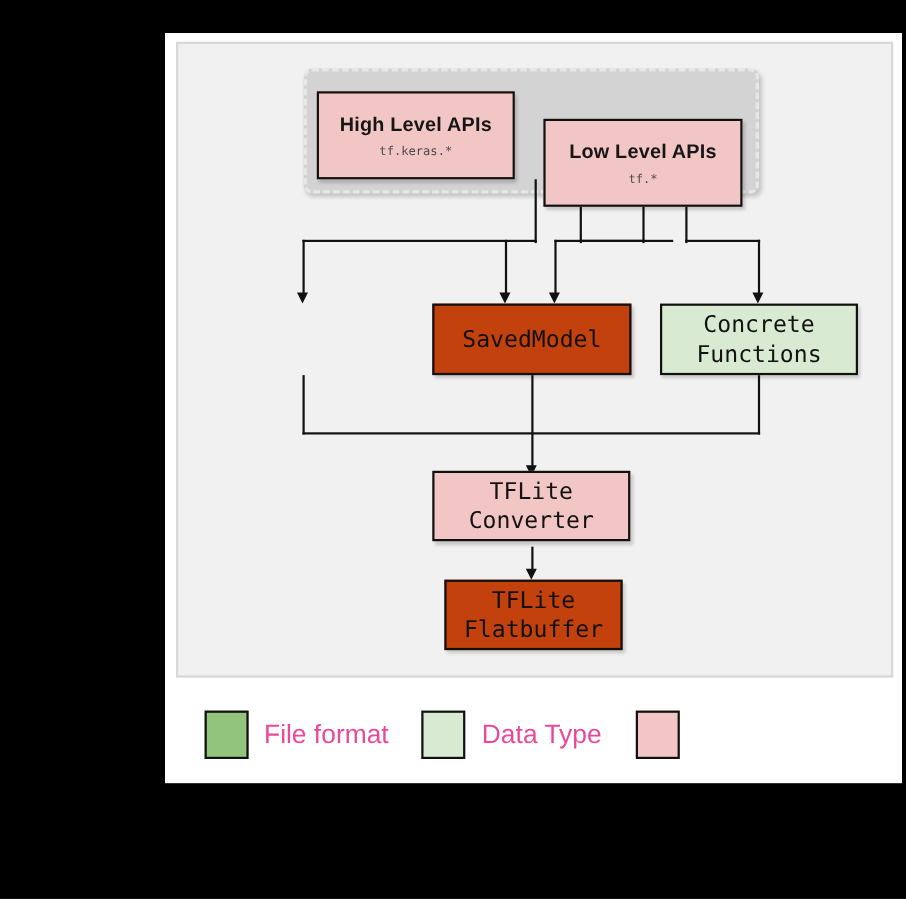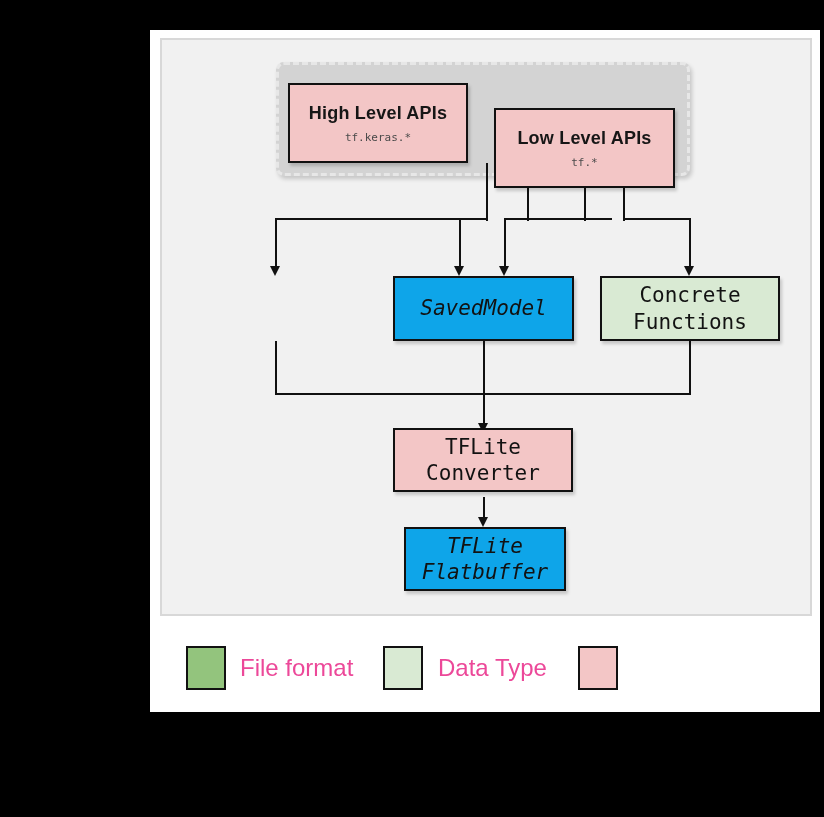--- a/index.html
+++ b/index.html
@@ -19,21 +19,21 @@
     background: #d3d3d3; border: 3px dashed #e7e7e7; border-radius: 8px;
     box-shadow: 2px 3px 4px rgba(0,0,0,0.18);
   }
 
   .node {
     position: absolute; border: 2.5px solid #111; display: flex;
     flex-direction: column; align-items: center; justify-content: center;
     text-align: center; box-shadow: 2px 3px 3px rgba(0,0,0,0.18);
   }
   .node.pink  { background: #f3c6c6; }
-  .node.green { background: #0ea5e9; font-style: italic; }
+  .node.green { background: #c2410c; }
   .node.lite  { background: #d9ead3; }
 
   .node-title { font-size: 18px; font-weight: 600; color: #161616; letter-spacing: 0.2px; }
   .node-sub   { font-family: "DejaVu Sans Mono", monospace; font-size: 11px; color: #4a4a4a; margin-top: 7px; }
   .mono-label {
     font-family: "DejaVu Sans Mono", monospace; font-size: 21px; color: #121212;
     line-height: 1.25; padding: 0 4px;
   }
 
   .hla        { left: 138px; top: 53px;  width: 180px; height: 80px; }

